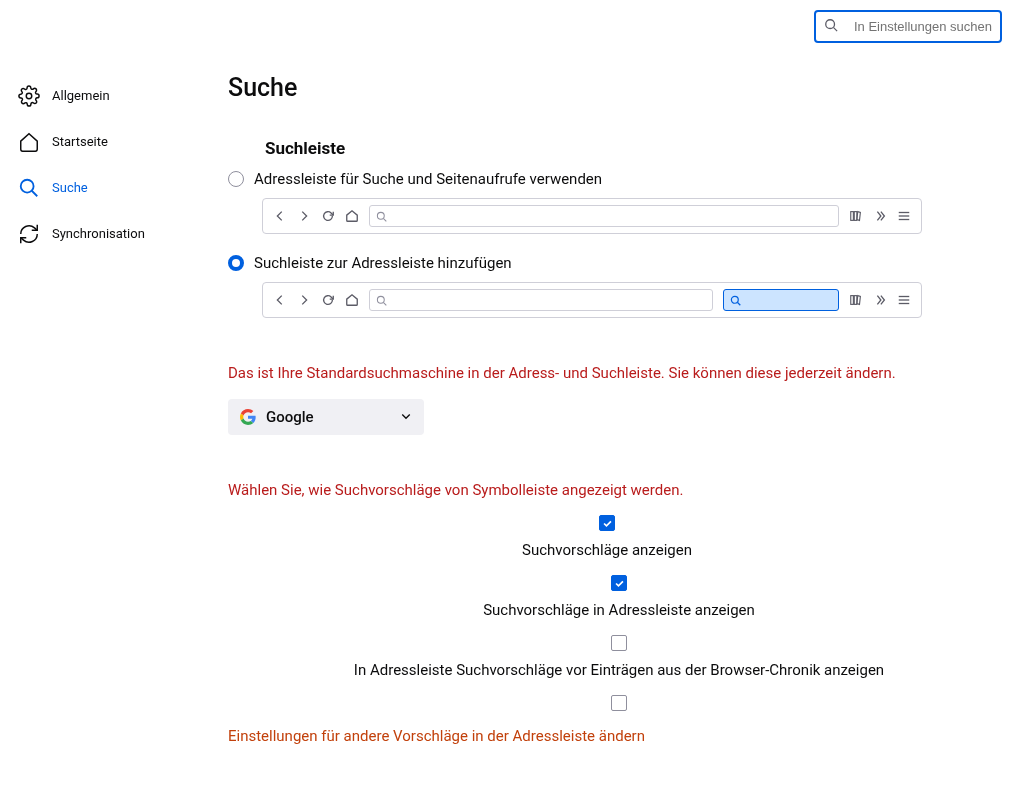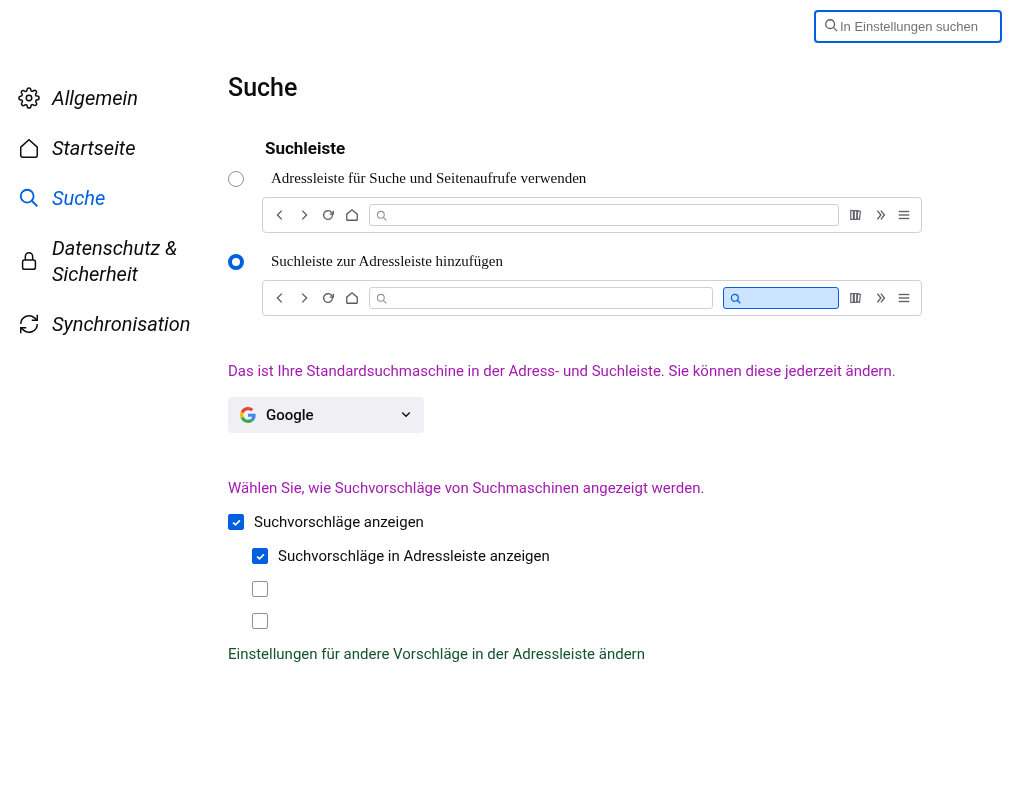--- a/index.html
+++ b/index.html
@@ -18,21 +18,21 @@
       padding: 10px 24px 0 0;
     }
     .search-box {
       display: flex;
       align-items: center;
       border: 2px solid #0060df;
       border-radius: 4px;
       width: 188px;
       height: 33px;
       padding: 0 8px;
-      gap: 2px;
+      gap: 16px;
     }
     .search-box input {
       border: none;
       outline: none;
       font-size: 13px;
       width: 100%;
       color: #737373;
     }
     .search-box input::placeholder { color: #737373; }
     .layout {
@@ -47,35 +47,34 @@
     .sidebar-item {
       display: flex;
       align-items: center;
       gap: 12px;
       padding: 12px 8px;
       cursor: pointer;
       border-radius: 4px;
     }
     .sidebar-item.active { color: #0060df; }
     .sidebar-item .icon { width: 22px; height: 22px; display: flex; align-items: center; justify-content: center; flex-shrink: 0; }
-    .sidebar-item .label { font-size: 20px; line-height: 1.3; font-style: italic; }
+    .sidebar-item .label { font-size: 13px; line-height: 1.3; }
     .main {
       flex: 1;
       padding: 30px 40px 0 28px;
       overflow-y: auto;
     }
     h1 { font-size: 25px; font-weight: 500; margin-bottom: 36px; }
     h2 { font-size: 17px; font-weight: 700; margin-bottom: 12px; margin-left: 37px; }
     .section { margin-bottom: 44px; }
     .radio-row {
       display: flex;
       align-items: center;
-      gap: 27px;
+      gap: 10px;
       margin-bottom: 10px;
-      font-family: Liberation Serif, serif;
     }
     .radio {
       width: 16px; height: 16px; border-radius: 50%;
       border: 1.5px solid #8f8f9d;
       display: inline-block;
       position: relative;
       flex-shrink: 0;
     }
     .radio.checked {
       border-color: #0060df;
@@ -105,21 +104,21 @@
     .tb-search {
       width: 116px;
       border: 1px solid #0060df;
       background: #cce4ff;
       border-radius: 3px;
       height: 22px;
       display: flex;
       align-items: center;
       padding: 0 6px;
     }
-    .desc { font-size: 15px; line-height: 1.5; margin-bottom: 14px; color: #a21caf; }
+    .desc { font-size: 15px; line-height: 1.5; margin-bottom: 14px; color: #b91c1c; }
     .dropdown {
       display: inline-flex;
       align-items: flex-start;
       background: #f0f0f4;
       border-radius: 4px;
       padding: 9px 12px;
       gap: 10px;
       cursor: pointer;
       min-width: 196px;
       justify-content: space-between;
@@ -127,36 +126,37 @@
     .dropdown-left { display: flex; align-items: center; gap: 10px; }
     .google-icon {
       width: 16px; height: 16px;
       display: inline-block;
     }
     .checkbox-row {
       display: flex;
       align-items: center;
       gap: 10px;
       margin-bottom: 16px;
+      flex-direction: column;
     }
     .checkbox-row.indent { margin-left: 24px; }
     .checkbox {
       width: 16px; height: 16px;
       border: 1.5px solid #8f8f9d;
       border-radius: 2px;
       display: inline-flex;
       align-items: center;
       justify-content: center;
       flex-shrink: 0;
     }
     .checkbox.checked {
       background: #0060df;
       border-color: #0060df;
     }
-    .link { color: #14532d; text-decoration: none; font-size: 15px; cursor: pointer; }
+    .link { color: #c2410c; text-decoration: none; font-size: 15px; cursor: pointer; }
   </style>
 </head>
 <body>
 
 <div class="topbar">
   <div class="search-box">
     <span>
       <svg width="14" height="14" viewBox="0 0 16 16" fill="none" stroke="#5b5b66" stroke-width="1.5">
           <circle cx="7" cy="7" r="5"></circle>
           <line x1="11" y1="11" x2="15" y2="15"></line>
@@ -190,29 +190,20 @@
         <svg width="22" height="22" viewBox="0 0 24 24" fill="none" stroke="#0060df" stroke-width="2">
             <circle cx="10" cy="10" r="7"></circle>
             <line x1="21" y1="21" x2="15" y2="15"></line>
           </svg>
       </span>
       <span class="label">Suche</span>
     </div>
     <div class="sidebar-item">
       <span class="icon">
         <svg width="22" height="22" viewBox="0 0 24 24" fill="none" stroke="#0c0c0d" stroke-width="1.6">
-            <rect x="5" y="11" width="14" height="10" rx="2"></rect>
-            <path d="M8 11V7a4 4 0 1 1 8 0v4"></path>
-          </svg>
-      </span>
-      <span class="label">Datenschutz &amp; Sicherheit</span>
-    </div>
-    <div class="sidebar-item">
-      <span class="icon">
-        <svg width="22" height="22" viewBox="0 0 24 24" fill="none" stroke="#0c0c0d" stroke-width="1.6">
             <path d="M21 2v6h-6"></path>
             <path d="M3 12a9 9 0 0 1 15-6.7L21 8"></path>
             <path d="M3 22v-6h6"></path>
             <path d="M21 12a9 9 0 0 1-15 6.7L3 16"></path>
           </svg>
       </span>
       <span class="label">Synchronisation</span>
     </div>
   </nav>
 
@@ -351,40 +342,41 @@
         </span>
         <span>
           <svg width="12" height="12" viewBox="0 0 16 16" fill="none" stroke="#0c0c0d" stroke-width="1.8">
               <path d="M3 6l5 5 5-5"></path>
             </svg>
         </span>
       </div>
     </section>
 
     <section class="section">
-      <p class="desc">Wählen Sie, wie Suchvorschläge von Suchmaschinen angezeigt werden.</p>
+      <p class="desc">Wählen Sie, wie Suchvorschläge von Symbolleiste angezeigt werden.</p>
 
       <div class="checkbox-row">
         <span class="checkbox checked">
           <svg width="11" height="11" viewBox="0 0 16 16" fill="none" stroke="#fff" stroke-width="2.5">
               <path d="M3 8l3.5 3.5L13 5"></path>
             </svg>
         </span>
         <span>Suchvorschläge anzeigen</span>
       </div>
       <div class="checkbox-row indent">
         <span class="checkbox checked">
           <svg width="11" height="11" viewBox="0 0 16 16" fill="none" stroke="#fff" stroke-width="2.5">
               <path d="M3 8l3.5 3.5L13 5"></path>
             </svg>
         </span>
         <span>Suchvorschläge in Adressleiste anzeigen</span>
       </div>
       <div class="checkbox-row indent">
         <span class="checkbox"></span>
+        <span>In Adressleiste Suchvorschläge vor Einträgen aus der Browser-Chronik anzeigen</span>
       </div>
       <div class="checkbox-row indent">
         <span class="checkbox"></span>
       </div>
 
       <a class="link">Einstellungen für andere Vorschläge in der Adressleiste ändern</a>
     </section>
   </main>
 </div>
 

